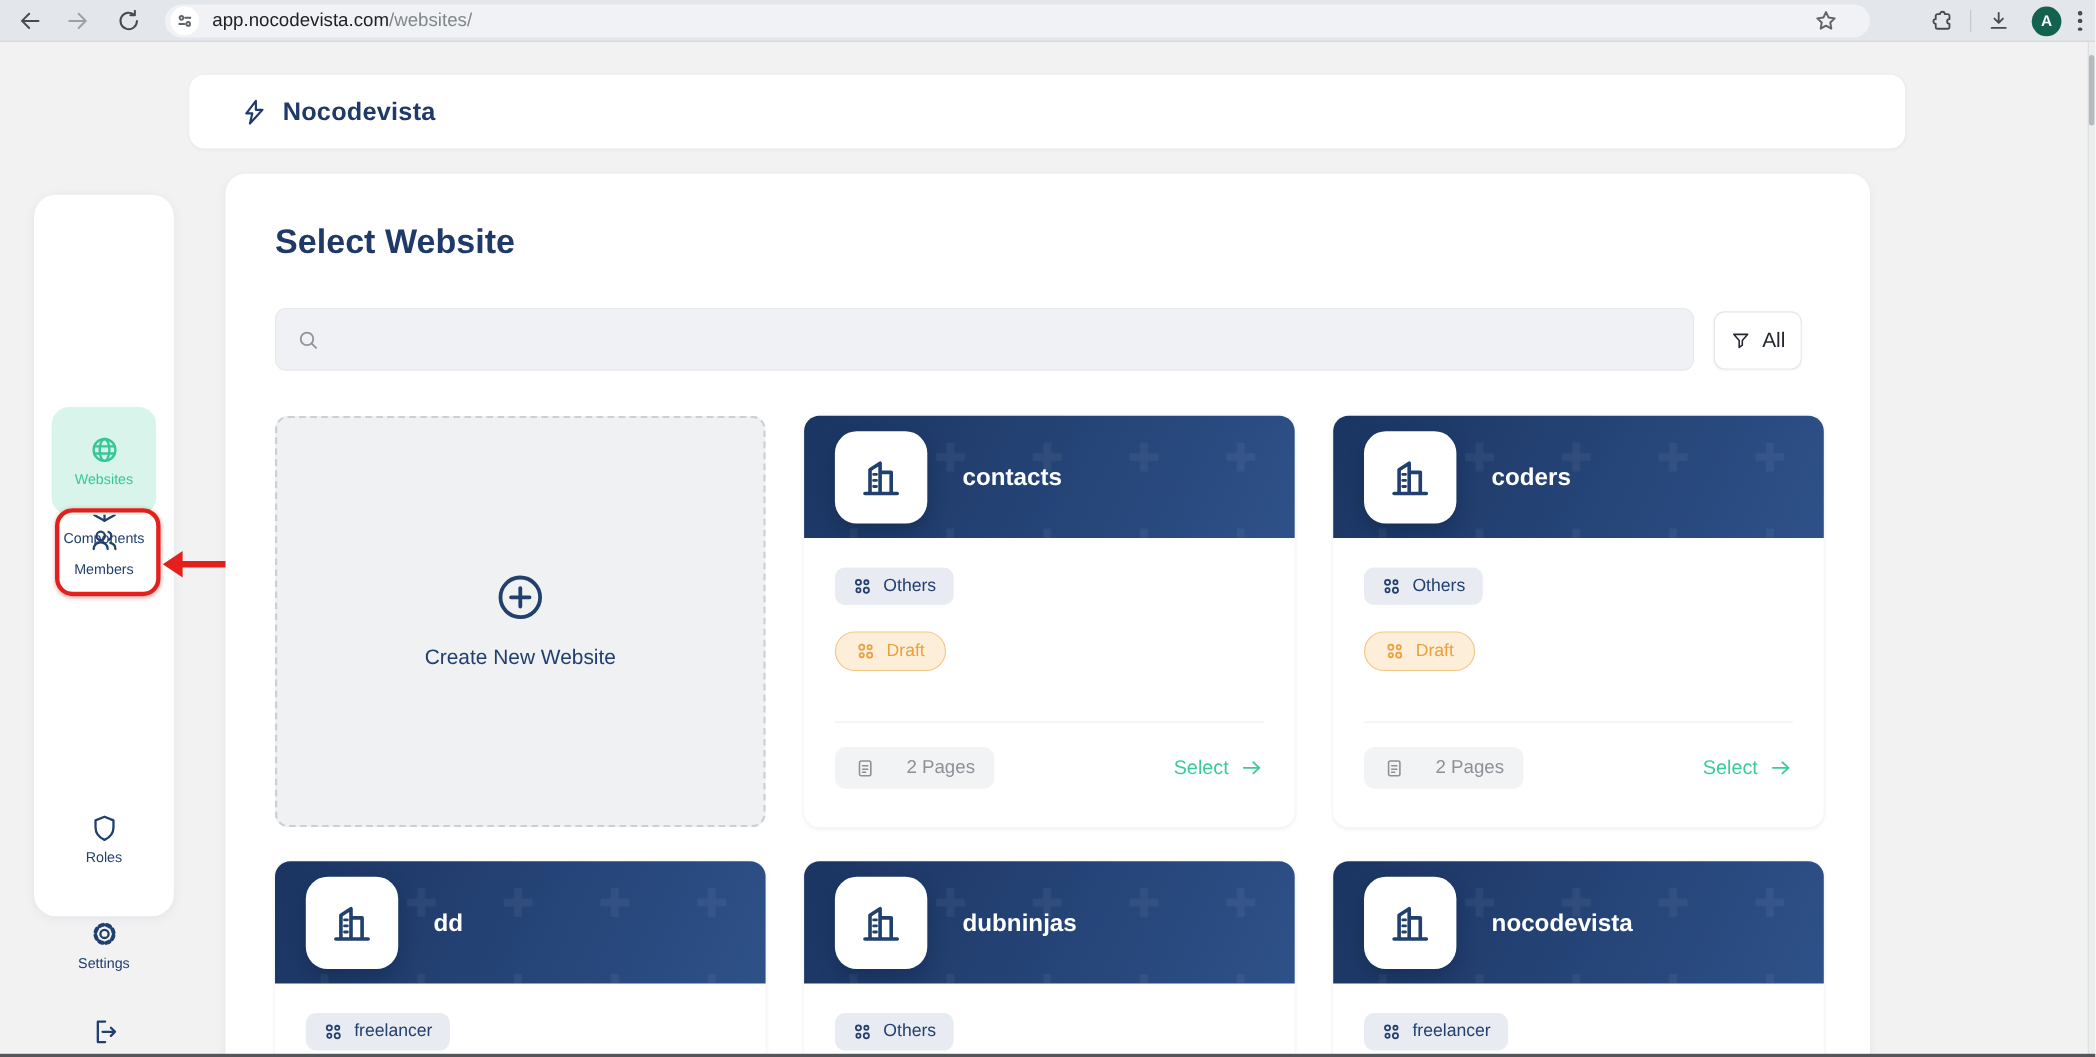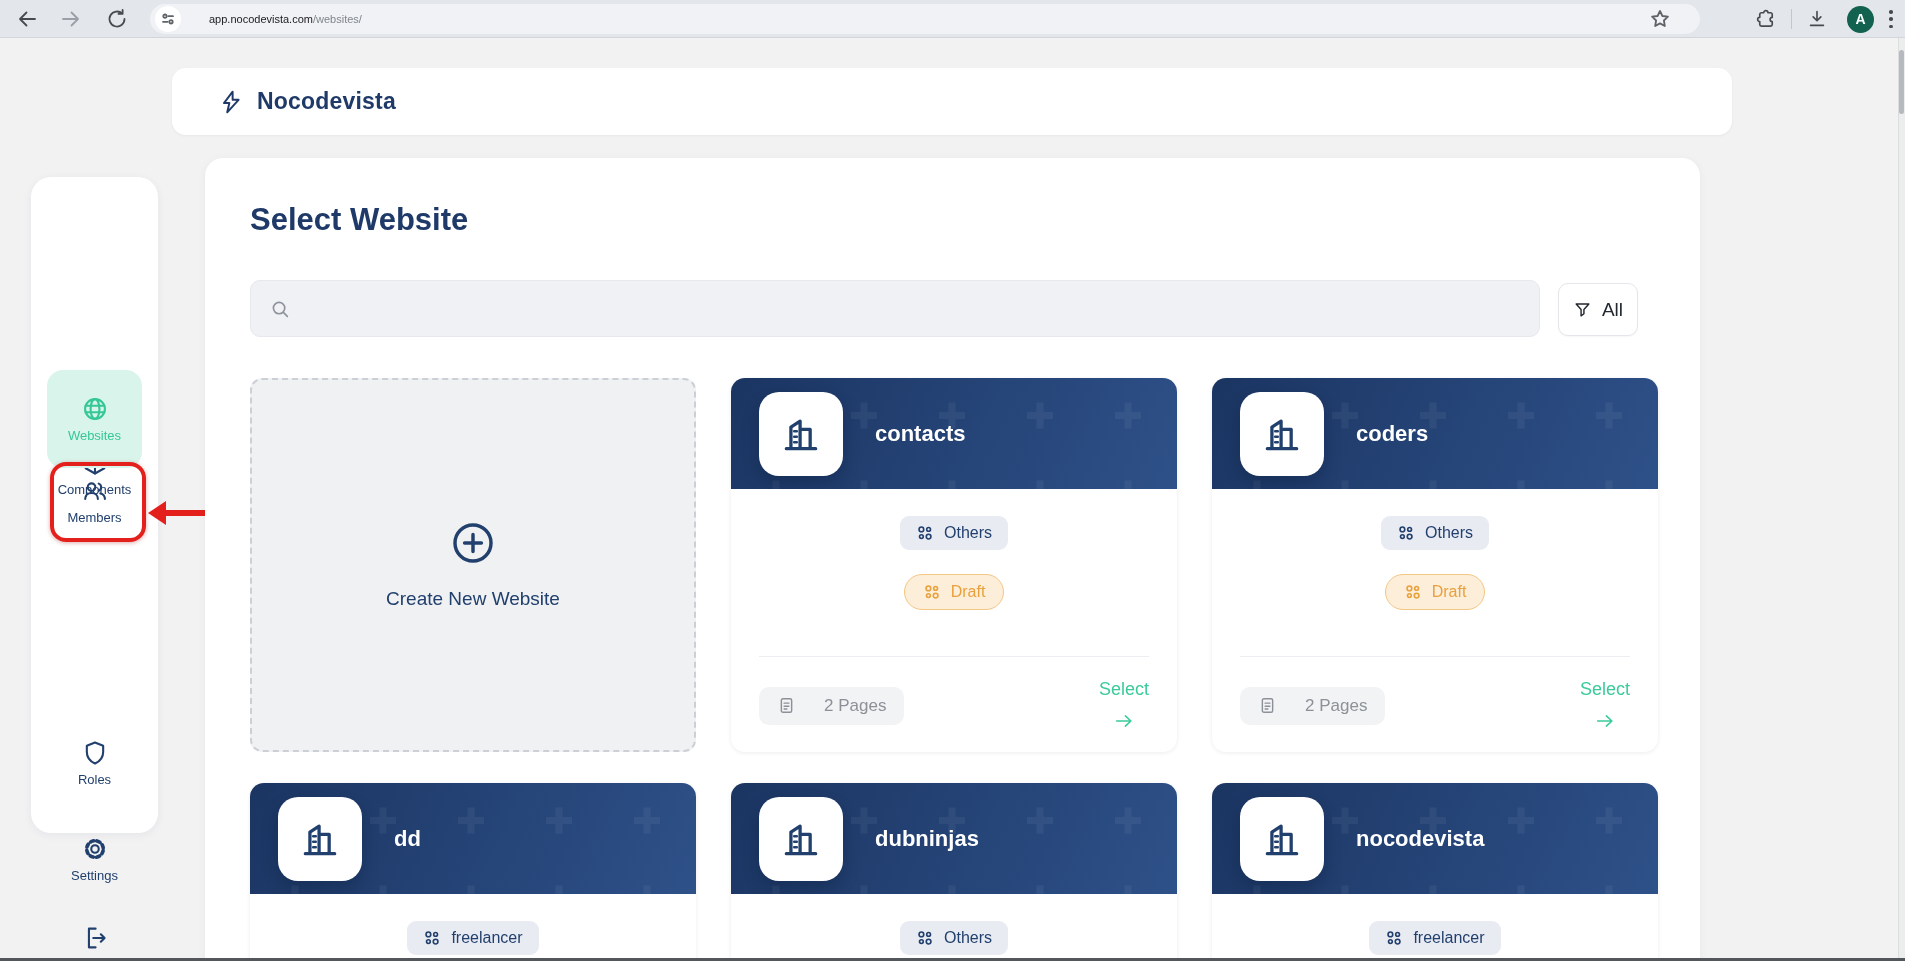--- a/index.html
+++ b/index.html
@@ -18,21 +18,21 @@
   }
   svg{display:block;}
   .stroke{fill:none;stroke:currentColor;stroke-width:1.8;stroke-linecap:round;stroke-linejoin:round;}
 
   
   .browser-bar{position:absolute;left:0;top:0;width:1905px;height:38px;background:var(--toolbar-bg);border-bottom:1px solid #d2d5da;display:flex;align-items:center;}
   .nav-btn{position:absolute;top:7px;width:24px;height:24px;color:#474b50;}
   .nav-btn.disabled{color:#9aa0a6;}
   .url-pill{position:absolute;left:150px;top:4px;width:1550px;height:30px;border-radius:15px;background:var(--urlpill-bg);display:flex;align-items:center;}
   .site-info{width:26px;height:26px;border-radius:50%;background:#ffffff;margin-left:5px;display:flex;align-items:center;justify-content:center;color:#5f6368;}
-  .url-text{margin-left:28px;font-size:11px;color:#202124;}
+  .url-text{margin-left:12px;font-size:17px;color:#202124;}
   .url-text .path{color:#80868b;}
   .pill-star{position:absolute;right:28px;top:3px;color:#5f6368;}
   .chrome-right{position:absolute;right:0;top:0;height:38px;display:flex;align-items:center;}
   .chrome-icon{color:#474b50;margin:0 10px;}
   .chrome-divider{width:1px;height:20px;background:#c3c7cc;margin:0 4px;}
   .avatar{width:27px;height:27px;border-radius:50%;background:#13614f;color:#fff;font-size:14px;font-weight:700;display:flex;align-items:center;justify-content:center;margin:0 9px;}
   .kebab{width:4px;height:18px;display:flex;flex-direction:column;justify-content:space-between;margin:0 12px 0 6px;}
   .kebab span{width:3.5px;height:3.5px;border-radius:50%;background:#474b50;}
 
   
@@ -67,28 +67,28 @@
   
   .create-card{width:446px;height:374px;border:2px dashed #ccd0d6;background:#f0f1f3;border-radius:12px;display:flex;flex-direction:column;align-items:center;justify-content:center;gap:22px;color:var(--navy);cursor:pointer;}
   .create-label{font-size:19px;}
 
   
   .wcard{width:446px;height:374px;background:#fff;border-radius:14px;box-shadow:0 1px 4px rgba(16,24,40,.08);}
   .wcard-header{position:relative;height:111px;border-radius:14px 14px 0 0;background:linear-gradient(115deg,var(--hdr-a),var(--hdr-b));display:flex;align-items:center;padding:0 28px;gap:32px;overflow:hidden;}
   .plus-pattern{position:absolute;inset:0;width:100%;height:100%;}
   .icon-tile{position:relative;width:84px;height:84px;background:#fff;border-radius:20px;box-shadow:0 8px 16px rgba(5,20,45,.25);display:flex;align-items:center;justify-content:center;color:var(--navy);flex:0 0 auto;}
   .wcard-title{position:relative;color:#fff;font-size:22px;font-weight:700;}
-  .wcard-body{padding:27px 28px 18px;text-align:center;}
+  .wcard-body{padding:27px 28px 18px;}
   .badge{display:inline-flex;align-items:center;gap:10px;padding:8px 16px;border-radius:9px;background:var(--badge-bg);color:var(--navy);font-size:16px;}
   .badge-draft{display:inline-flex;align-items:center;gap:10px;padding:8px 18px;border-radius:999px;background:var(--orange-bg);border:1.5px solid var(--orange-border);color:var(--orange);font-size:16px;margin-top:24px;}
   .badge-row{display:block;}
   .wcard-divider{border-top:1px solid #eceef1;margin-top:46px;}
   .wcard-footer{margin-top:22px;display:flex;align-items:center;justify-content:space-between;}
   .pages-pill{display:inline-flex;align-items:center;gap:28px;padding:9px 18px;border-radius:10px;background:var(--pill-bg);color:var(--pill-text);font-size:17px;}
-  .select-link{display:inline-flex;align-items:center;gap:10px;color:var(--select-green);font-size:18px;font-weight:500;cursor:pointer;flex-direction:column;}
+  .select-link{display:inline-flex;align-items:center;gap:10px;color:var(--select-green);font-size:18px;font-weight:500;cursor:pointer;}
 
   
   .scrollbar{position:absolute;right:0;top:38px;width:7px;height:923px;background:#eceded;border-left:1px solid #dcdddf;}
   .scroll-thumb{position:absolute;right:1px;top:12px;width:5px;height:64px;border-radius:3px;background:#b6b9bd;}
   .window-edge{position:absolute;left:0;bottom:0;width:1905px;height:3px;background:#53565a;}
 </style>
 </head>
 <body>
 
 <svg width="0" height="0" style="position:absolute" aria-hidden="true">

